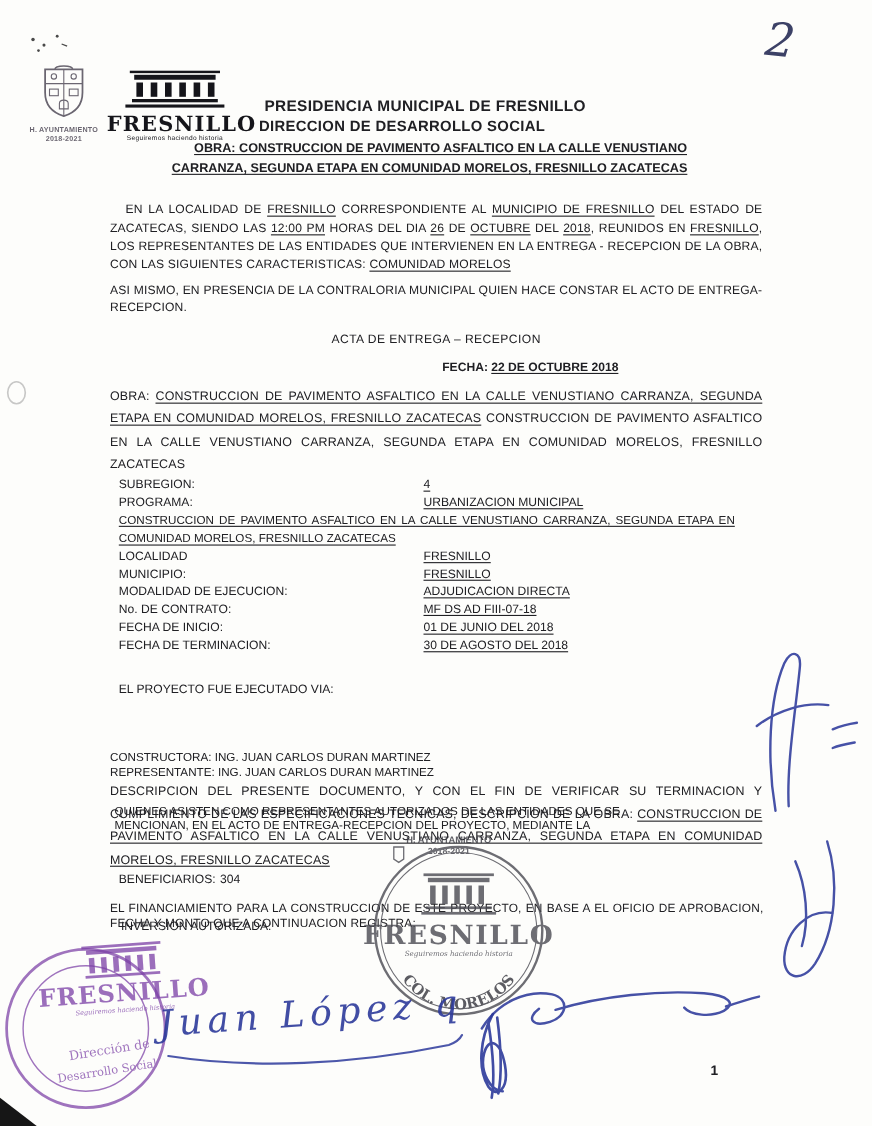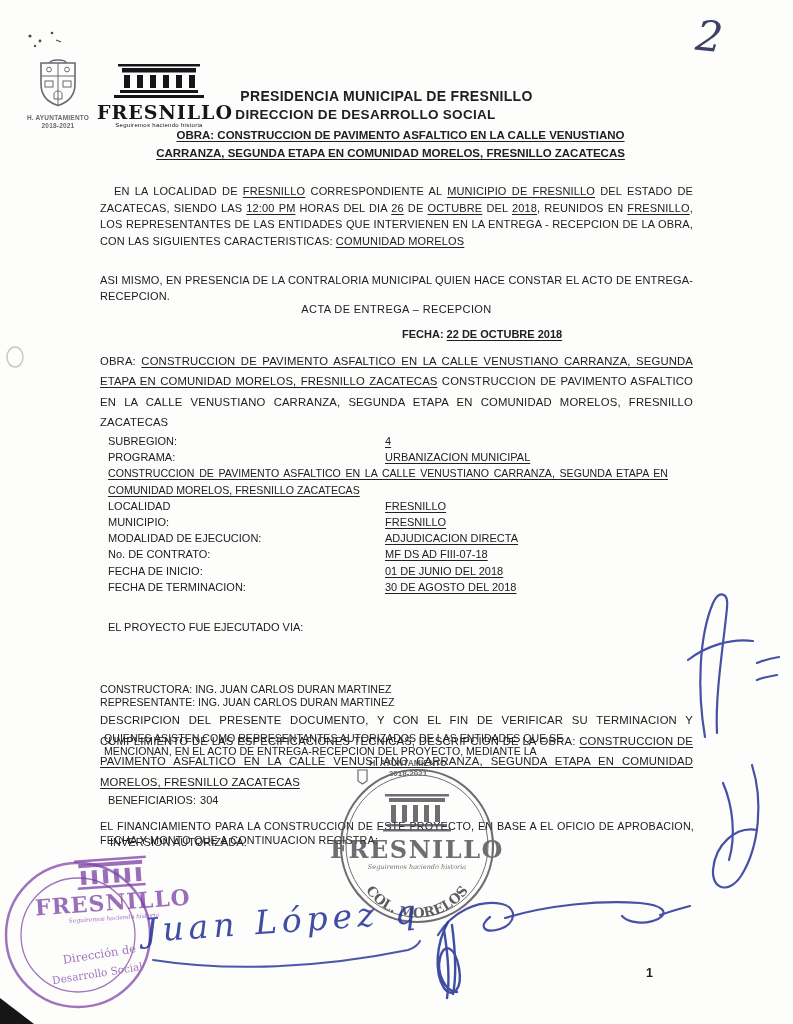--- a/index.html
+++ b/index.html
@@ -22,21 +22,21 @@
   .logo-name { font-family: "DejaVu Serif", serif; font-weight: bold; font-size: 19px; letter-spacing: 1px; line-height: 20px; }
   .logo-tagline { font-size: 6px; letter-spacing: .3px; }
 
   .hdr-title    { left: 90px;  right: 110px; top: 88px;  text-align: center; font-weight: bold; font-size: 14px;   letter-spacing: .3px; }
   .hdr-subtitle { left: 50px;  right: 112px; top: 107px; text-align: center; font-weight: bold; font-size: 13.5px; letter-spacing: .3px; }
   .hdr-obra1    { left: 100px; right: 92px;  top: 129px; text-align: center; font-weight: bold; font-size: 11.5px; }
   .hdr-obra2    { left: 100px; right: 112px; top: 147px; text-align: center; font-weight: bold; font-size: 11.5px; }
 
   .para { text-align: justify; font-size: 11px; line-height: 16.6px; letter-spacing: .15px; }
   .p1 { left: 100px; width: 593px; top: 183px; text-indent: 14px; }
-  .p2 { left: 100px; width: 593px; top: 273px; line-height: 15.5px; }
+  .p2 { left: 100px; width: 593px; top: 257px; line-height: 15.5px; }
   .acta-title { left: 100px; right: 100px; top: 303px; text-align: center; font-size: 11px; letter-spacing: .4px; }
   .fecha { left: 402px; top: 328px; font-size: 11px; font-weight: bold; }
   .obra-para { left: 100px; width: 593px; top: 351px; font-size: 11.3px; line-height: 20.3px; }
 
   .fields { left: 108px; top: 433px; width: 560px; font-size: 11px; }
   .frow { display: flex; line-height: 16.2px; }
   .flabel { width: 277px; flex: none; }
   .fvalue { flex: 1; }
   .frow.multi { align-items: center; }
   .frow.multi .fvalue { text-align: justify; font-size: 10.6px; }

